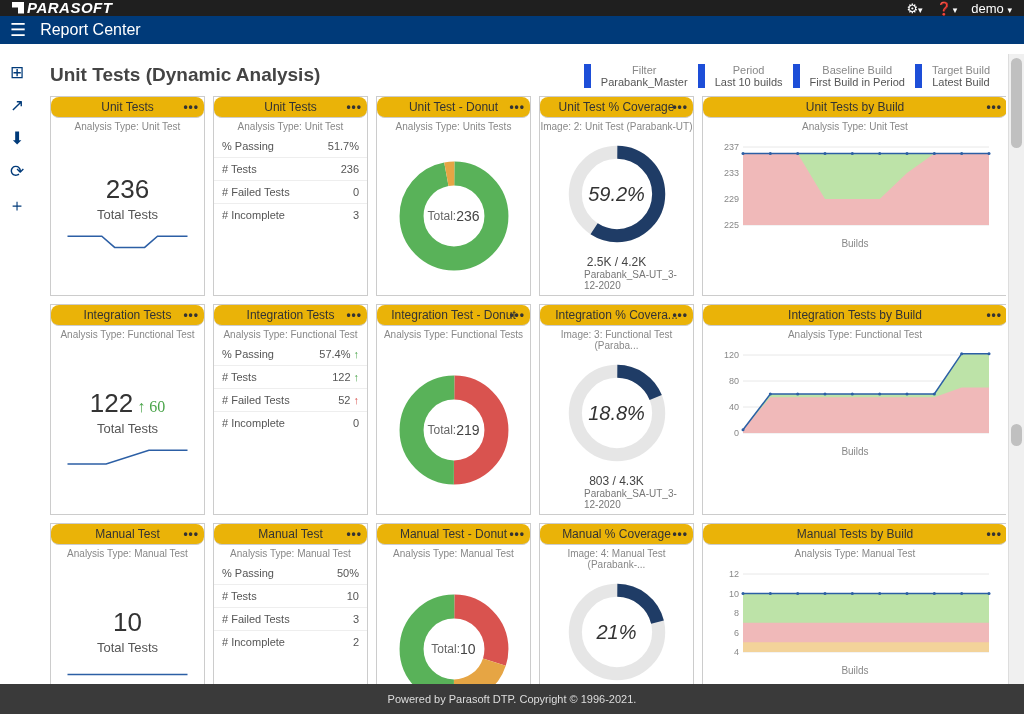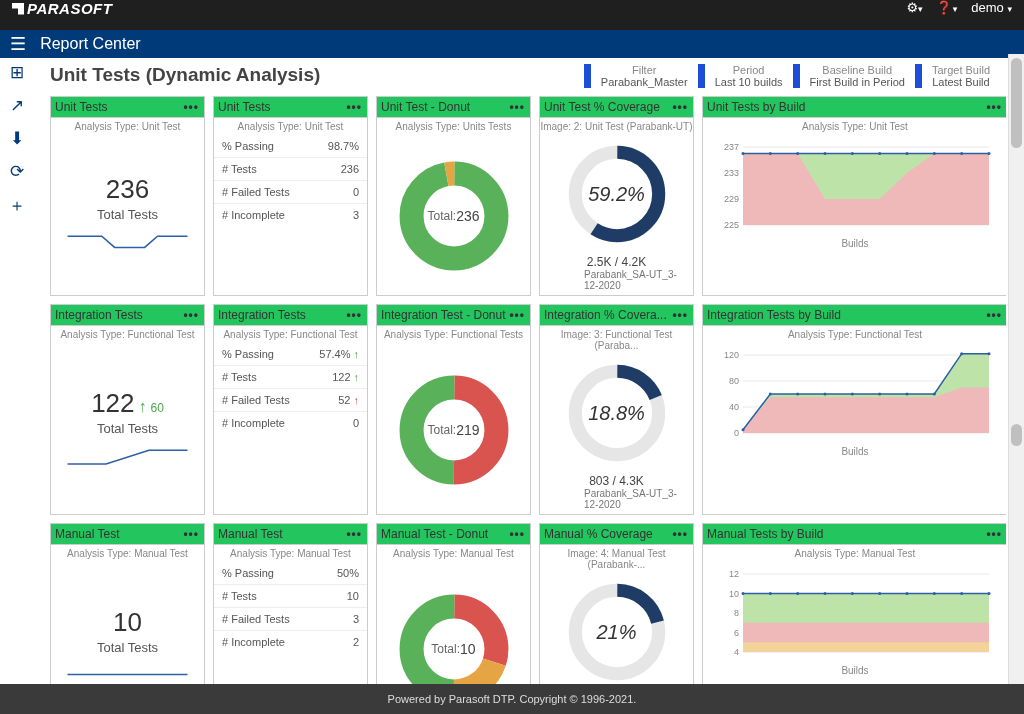--- a/index.html
+++ b/index.html
@@ -1,19 +1,19 @@
 <!DOCTYPE html>
 <html><head>
 <meta charset="utf-8">
 <style>
 * { box-sizing: border-box; margin: 0; padding: 0; }
 body { font-family: Arial, Helvetica, sans-serif; font-size: 12px; background: #fff; color: #333; width: 1024px; height: 714px; overflow: hidden; position: relative; }
 
 
-.topbar { background: #1f1f1f; height: 30px; display: flex; align-items: flex-start; justify-content: space-between; padding: 0 12px; color: #fff; }
+.topbar { background: #1f1f1f; height: 16px; display: flex; align-items: flex-end; justify-content: space-between; padding: 0 12px; color: #fff; }
 .logo { font-weight: bold; font-style: italic; font-size: 15px; letter-spacing: 0.5px; display: flex; align-items: center; gap: 3px; }
 .logo-square { display: inline-block; width: 12px; height: 12px; background: #fff; clip-path: polygon(0 0, 100% 0, 100% 100%, 50% 100%, 50% 50%, 0 50%); transform: rotate(0deg); }
 .topbar-right { display: flex; gap: 14px; align-items: center; font-size: 13px; }
 .topbar-right .icon { cursor: pointer; }
 .caret { font-size: 9px; }
 
 
 .bluebar { background: #003a79; height: 28px; display: flex; align-items: center; color: #fff; padding: 0 10px; gap: 14px; font-size: 16px; }
 .hamburger { cursor: pointer; font-size: 18px; }
 
@@ -26,27 +26,27 @@
 .pagehead { display: flex; justify-content: space-between; align-items: flex-start; padding: 10px 6px 8px 16px; }
 .pagehead h1 { font-size: 19px; font-weight: bold; color: #444; }
 .filters { display: flex; }
 .fcell { text-align: center; padding: 0 10px; color: #666; border-left: 7px solid #1d4ed8; }
 .fcell .flabel { font-size: 11px; color: #888; }
 .fcell .fval { font-size: 11px; color: #555; }
 
 
 .grid { display: grid; grid-template-columns: 155px 155px 155px 155px 306px; gap: 8px; padding: 0 6px 0 16px; }
 .widget { border: 1px solid #ccc; background: #fff; display: flex; flex-direction: column; }
-.whdr { background: #22c55e; color: #333; text-align: left; padding: 3px 4px; font-size: 12px; border-bottom: 1px solid #ccc; position: relative; }
+.whdr { background: #eab308; color: #333; text-align: center; padding: 3px 4px; font-size: 12px; border-bottom: 1px solid #ccc; position: relative; border-radius: 8px; }
 .whdr .more { position: absolute; right: 5px; top: 3px; font-size: 12px; color: #333; cursor: pointer; font-weight: bold; letter-spacing: 1px; }
 .wsub { text-align: center; font-size: 10px; color: #888; padding: 3px 0; }
 .wbody { flex: 1; display: flex; flex-direction: column; align-items: center; justify-content: center; padding: 4px; }
 .bignum { font-size: 26px; font-weight: 400; color: #333; display: flex; align-items: baseline; gap: 4px; justify-content: center; }
 .delta-up { color: #4ba54b; font-size: 16px; }
-.delta-num { color: #4ba54b; font-size: 12px; }
+.delta-num { color: #4ba54b; font-size: 16px; font-family: Liberation Serif, serif; }
 .biglabel { font-size: 13px; color: #555; margin-top: 2px; }
 .spark { width: 100%; height: 30px; margin-top: 4px; }
 
 
 .statrow { display: flex; justify-content: space-between; align-items: center; width: 100%; padding: 5px 8px; border-top: 1px solid #eee; font-size: 11px; color: #555; }
 .statrow:first-child { border-top: none; }
 .statrow .val { font-weight: 500; }
 .arrow-up { color: #4ba54b; margin-left: 3px; }
 .arrow-down { color: #d9534f; margin-left: 3px; }
 
@@ -143,21 +143,21 @@
    <polyline points="5,12 45,12 60,25 95,25 110,12 145,12" fill="none" stroke="#2c5fa5" stroke-width="1.8"></polyline>
   </svg>
   </div>
       </div>
       <div class="widget">
         <div class="whdr">Unit Tests<span class="more">•••</span></div>
   <div class="wsub">Analysis Type: Unit Test</div>
   <div class="wbody stats">
           <div class="statrow">
             <span>% Passing</span>
-            <span class="val">98.7%</span>
+            <span class="val">51.7%</span>
           </div>
           <div class="statrow">
             <span># Tests</span>
             <span class="val">236</span>
           </div>
           <div class="statrow">
             <span># Failed Tests</span>
             <span class="val">0</span>
           </div>
           <div class="statrow">

